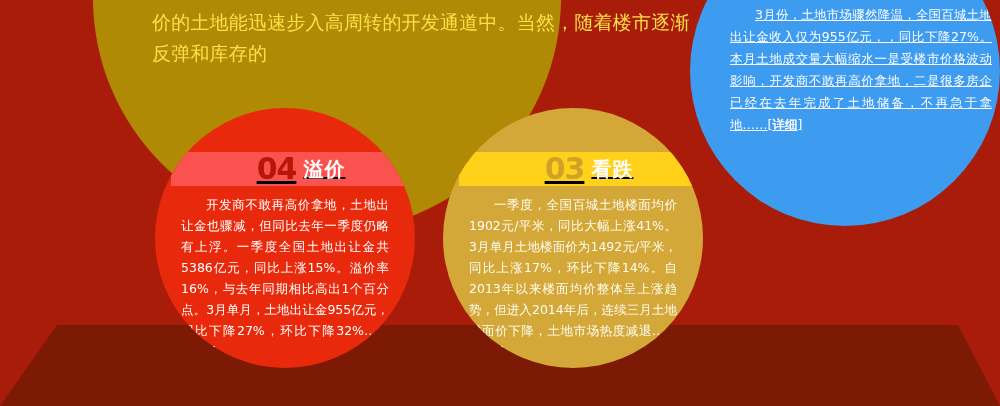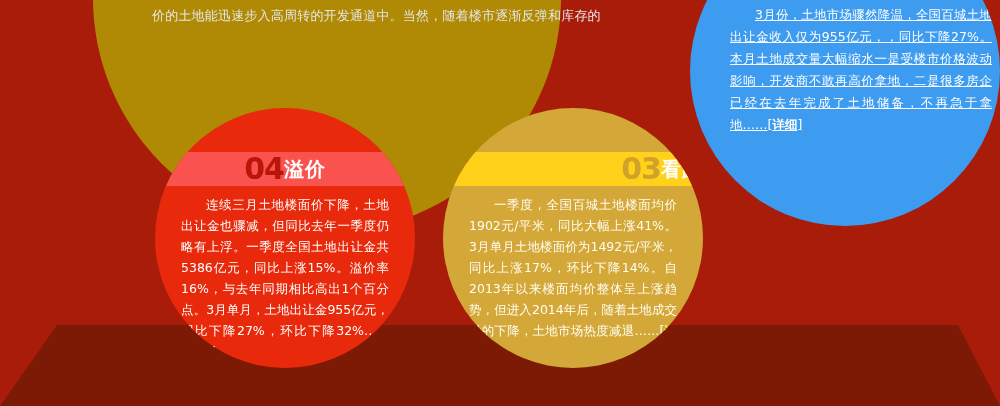--- a/index.html
+++ b/index.html
@@ -67,35 +67,36 @@
   #card-yellow {
     left: 443px;
     top: 108px;
     width: 260px;
     height: 260px;
     background: #d4a838;
   }
 
   .card-header {
     position: absolute;
-    left: 0;
+    left: 16px;
     width: 100%;
     height: 34px;
     display: flex;
     align-items: center;
     justify-content: center;
+    gap: 7px;
+    text-decoration: underline;
   }
   #card-red .card-header {
     top: 44px;
     background: #fa524f;
   }
   #card-yellow .card-header {
     top: 44px;
     background: #ffd11a;
-    justify-content: flex-end;
   }
 
   .card-num {
     font-size: 30px;
     font-weight: bold;
     line-height: 1;
     letter-spacing: -1px;
     font-family: "DejaVu Sans", "Liberation Sans", sans-serif;
   }
   #card-red .card-num { color: #b81606; }
@@ -145,26 +146,26 @@
     text-indent: 25px;
     text-align: justify;
     text-decoration: underline;
   }
   #card-blue .more-link { color: #ffffff; font-weight: bold; }
 
   
   #top-paragraph {
     position: absolute;
     left: 152px;
-    top: 0;
+    top: 7px;
     width: 540px;
     z-index: 7;
-    font-size: 13px;
+    font-size: 19px;
     line-height: 31px;
-    color: #e5e5e5;
+    color: #fde047;
     letter-spacing: 0.2px;
   }
 </style>
 </head>
 <body>
 
 <div id="stage">
 
   <div class="shape" id="olive-circle"></div>
   <div class="shape" id="bottom-trapezoid"></div>
@@ -175,24 +176,24 @@
 
   <div class="circle-card" id="card-blue">
     <div class="blue-body"><span>3月份，土地市场骤然降温，全国百城土地出让金收入仅为955亿元，，同比下降27%。本月土地成交量大幅缩水一是受楼市价格波动影响，开发商不敢再高价拿地，二是很多房企已经在去年完成了土地储备，不再急于拿地……</span><span>[</span><a class="more-link" href="#">详细</a><span>]</span></div>
   </div>
 
   <div class="circle-card" id="card-red">
     <div class="card-header">
       <span class="card-num">04</span>
       <span class="card-word">溢价</span>
     </div>
-    <div class="card-body"><span>连续三月土地楼面价下降，土地出让金也骤减，但同比去年一季度仍略有上浮。一季度全国土地出让金共5386亿元，同比上涨15%。溢价率16%，与去年同期相比高出1个百分点。3月单月，土地出让金955亿元，同比下降27%，环比下降32%……</span><span>[</span><a class="more-link" href="#">详细</a><span>]</span></div>
+    <div class="card-body"><span>开发商不敢再高价拿地，土地出让金也骤减，但同比去年一季度仍略有上浮。一季度全国土地出让金共5386亿元，同比上涨15%。溢价率16%，与去年同期相比高出1个百分点。3月单月，土地出让金955亿元，同比下降27%，环比下降32%……</span><span>[</span><a class="more-link" href="#">详细</a><span>]</span></div>
   </div>
 
   <div class="circle-card" id="card-yellow">
     <div class="card-header">
       <span class="card-num">03</span>
       <span class="card-word">看跌</span>
     </div>
-    <div class="card-body"><span>一季度，全国百城土地楼面均价1902元/平米，同比大幅上涨41%。3月单月土地楼面价为1492元/平米，同比上涨17%，环比下降14%。自2013年以来楼面均价整体呈上涨趋势，但进入2014年后，随着土地成交量的下降，土地市场热度减退……</span><span>[</span><a class="more-link" href="#">详细</a><span>]</span></div>
+    <div class="card-body"><span>一季度，全国百城土地楼面均价1902元/平米，同比大幅上涨41%。3月单月土地楼面价为1492元/平米，同比上涨17%，环比下降14%。自2013年以来楼面均价整体呈上涨趋势，但进入2014年后，连续三月土地楼面价下降，土地市场热度减退……</span><span>[</span><a class="more-link" href="#">详细</a><span>]</span></div>
   </div>
 
 </div>
 
 </body></html>

